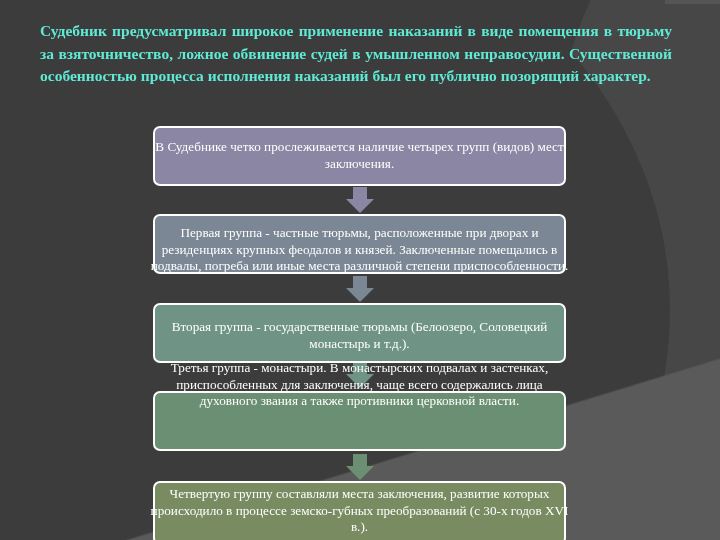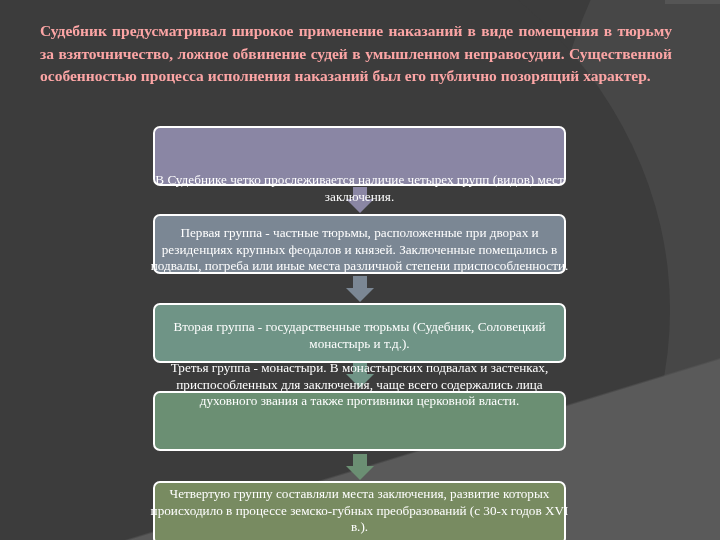--- a/index.html
+++ b/index.html
@@ -50,21 +50,21 @@
       width: 55px;
       height: 4px;
       background: #555;
       z-index: 0;
     }
     .intro {
       position: absolute;
       left: 40px;
       top: 20px;
       width: 632px;
-      color: #fca5a5;
+      color: #5eead4;
       font-weight: bold;
       font-size: 15.5px;
       line-height: 22.5px;
       text-align: justify;
       text-align-last: left;
       z-index: 2;
     }
     .box {
       position: absolute;
       left: 153px;
@@ -115,37 +115,37 @@
 <body>
 
 <div class="bg-curve"></div>
 <div class="bg-curve-inner"></div>
 <div class="bg-wedge"></div>
 <div class="bg-topbar"></div>
 
 <div class="intro">Судебник предусматривал широкое применение наказаний в виде помещения в тюрьму за взяточничество, ложное обвинение судей в умышленном неправосудии. Существенной особенностью процесса исполнения наказаний был его публично позорящий характер.</div>
 
 <div class="box" style="top: 126px; background: rgb(138, 134, 164);"></div>
-<div class="box-text" style="top:139px;margin-top:33px;">В Судебнике четко прослеживается наличие четырех групп (видов) мест заключения.</div>
+<div class="box-text" style="top:139px;">В Судебнике четко прослеживается наличие четырех групп (видов) мест заключения.</div>
 
 <div class="arrow" style="top:187px;">
   <div class="shaft" style="background: rgb(138, 134, 164);"></div>
   <div class="head" style="border-top-color: rgb(138, 134, 164);"></div>
 </div>
 
 <div class="box" style="top: 214px; background: rgb(123, 135, 148);"></div>
 <div class="box-text" style="top:225px;">Первая группа - частные тюрьмы, расположенные при дворах и резиденциях крупных феодалов и князей. Заключенные помещались в подвалы, погреба или иные места различной степени приспособленности.</div>
 
 <div class="arrow" style="top:276px;">
   <div class="shaft" style="background: rgb(123, 135, 148);"></div>
   <div class="head" style="border-top-color: rgb(123, 135, 148);"></div>
 </div>
 
 <div class="box" style="top: 303px; background: rgb(111, 148, 134);"></div>
-<div class="box-text" style="top:319px;">Вторая группа - государственные тюрьмы (Судебник, Соловецкий монастырь и т.д.).</div>
+<div class="box-text" style="top:319px;">Вторая группа - государственные тюрьмы (Белоозеро, Соловецкий монастырь и т.д.).</div>
 
 <div class="arrow" style="top:362px;">
   <div class="shaft" style="background: rgb(111, 148, 134);"></div>
   <div class="head" style="border-top-color: rgb(111, 148, 134);"></div>
 </div>
 
 <div class="box" style="top: 391px; background: rgb(107, 143, 115);"></div>
 <div class="box-text" style="top:360px;">Третья группа - монастыри. В монастырских подвалах и застенках, приспособленных для заключения, чаще всего содержались лица духовного звания а также противники церковной власти.</div>
 
 <div class="arrow" style="top:454px;">

